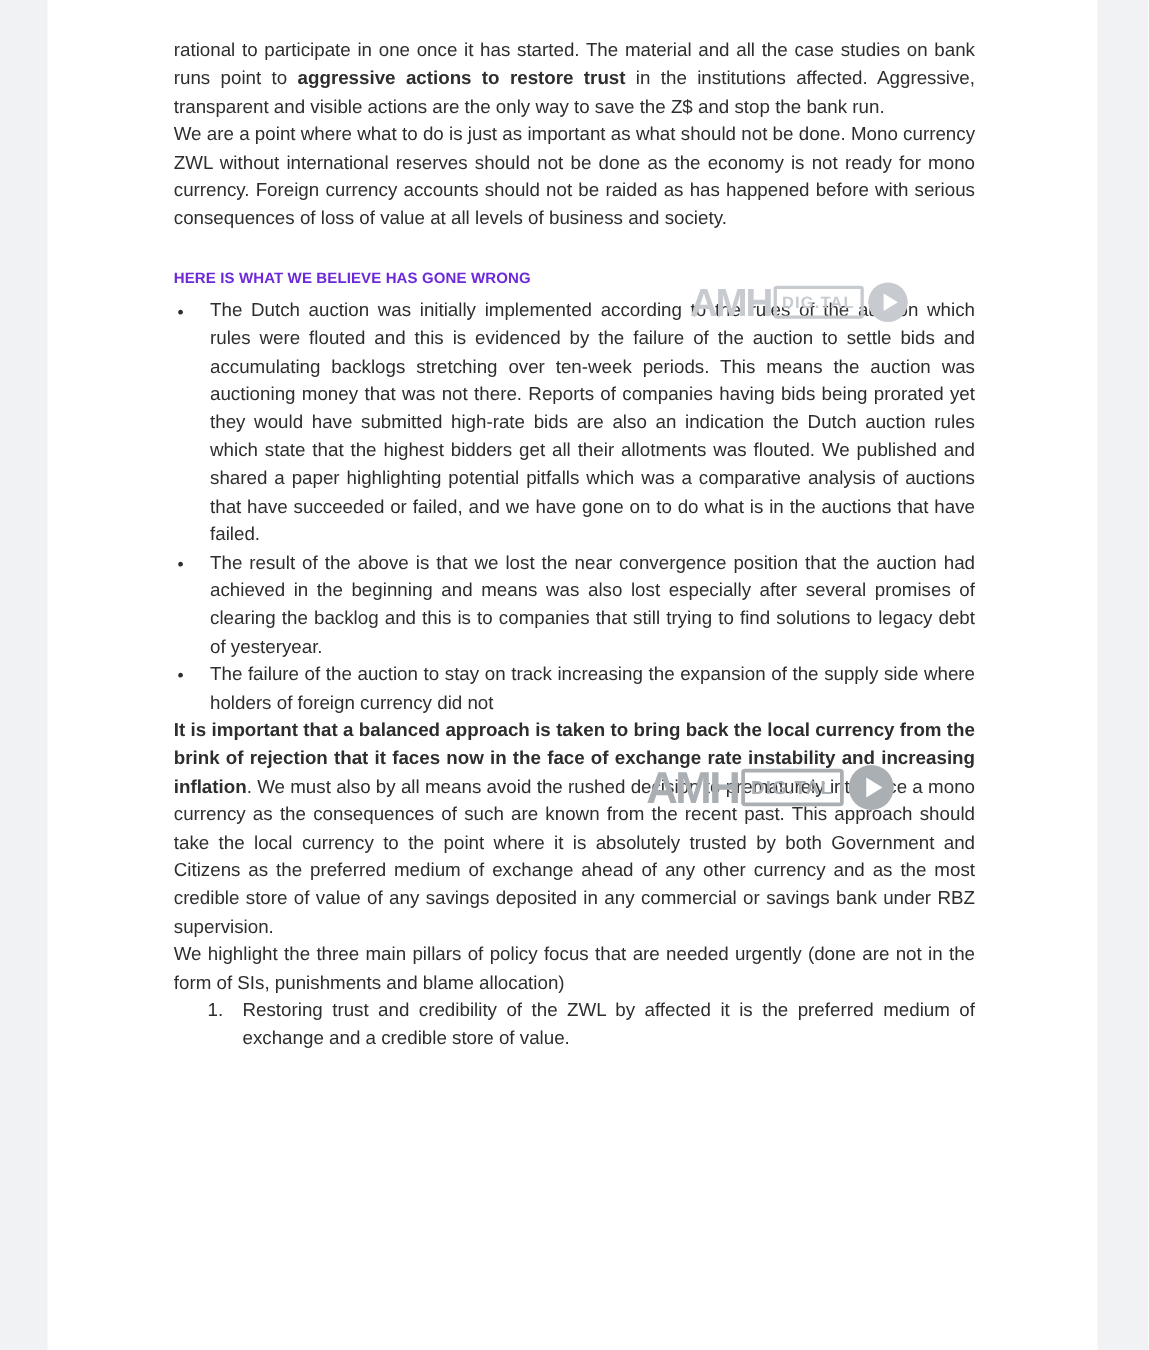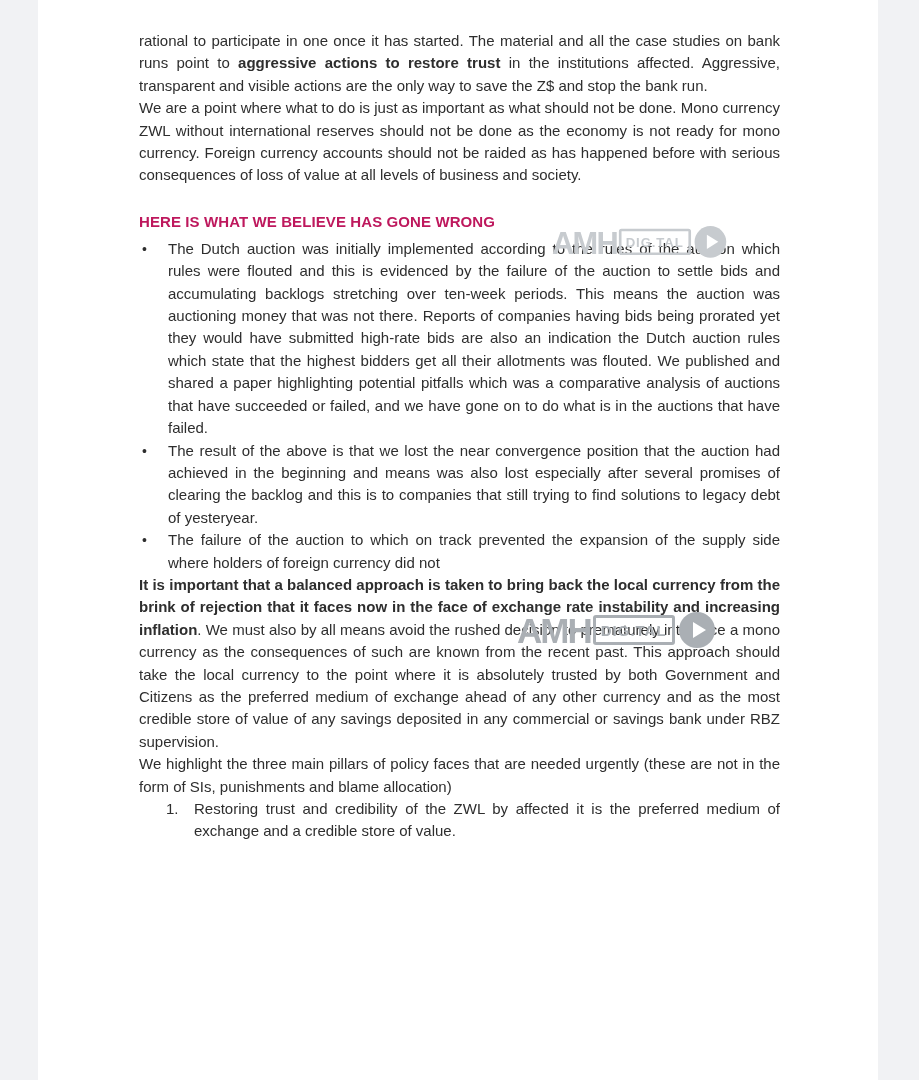--- a/index.html
+++ b/index.html
@@ -18,22 +18,22 @@
     position:absolute;
     left:139px;top:30px;width:641px;
     font-size:15px;line-height:22.4px;
     color:#2e2e2e;
     text-align:justify;
   }
   .content p{margin:0;}
   .para-bold-lead b, .inline-b{font-weight:700;}
   h2.doc-heading{
     margin:24px 0 5px 0;
-    font-size:15px;line-height:22px;
-    font-weight:700;color:#be185d;
+    font-size:12px;line-height:22px;
+    font-weight:700;color:#6d28d9;
     text-align:left;
     letter-spacing:0.1px;
   }
   .bullet-row{display:flex;margin:0;}
   .bullet-row .dot{
     flex:0 0 29px;
     padding-left:3px;
     box-sizing:border-box;
     text-align:left;
     font-size:14px;
@@ -100,26 +100,26 @@
     <div class="bullet-row">
       <span class="dot">•</span>
       <div class="btext">The Dutch auction was initially implemented according to the rules of the auction which rules were flouted and this is evidenced by the failure of the auction to settle bids and accumulating backlogs stretching over ten-week periods. This means the auction was auctioning money that was not there. Reports of companies having bids being prorated yet they would have submitted high-rate bids are also an indication the Dutch auction rules which state that the highest bidders get all their allotments was flouted. We published and shared a paper highlighting potential pitfalls which was a comparative analysis of auctions that have succeeded or failed, and we have gone on to do what is in the auctions that have failed.</div>
     </div>
     <div class="bullet-row">
       <span class="dot">•</span>
       <div class="btext">The result of the above is that we lost the near convergence position that the auction had achieved in the beginning and means was also lost especially after several promises of clearing the backlog and this is to companies that still trying to find solutions to legacy debt of yesteryear.</div>
     </div>
     <div class="bullet-row">
       <span class="dot">•</span>
-      <div class="btext">The failure of the auction to which on track prevented the expansion of the supply side where holders of foreign currency did not</div>
+      <div class="btext">The failure of the auction to stay on track increasing the expansion of the supply side where holders of foreign currency did not</div>
     </div>
 
     <p class="balanced para-bold-lead"><b>It is important that a balanced approach is taken to bring back the local currency from the brink of rejection that it faces now in the face of exchange rate instability and increasing inflation</b><span>. We must also by all means avoid the rushed decision to prematurely introduce a mono currency as the consequences of such are known from the recent past.  This approach should take the local currency to the point where it is absolutely trusted by both Government and Citizens as the preferred medium of exchange ahead of any other currency and as the most credible store of value of any savings deposited in any commercial or savings bank under RBZ supervision.</span></p>
 
-    <p class="pillars">We highlight the three main pillars of policy faces that are needed urgently (these are not in the form of SIs, punishments and blame allocation)</p>
+    <p class="pillars">We highlight the three main pillars of policy focus that are needed urgently (done are not in the form of SIs, punishments and blame allocation)</p>
 
     <div class="num-row">
       <span class="num">1.</span>
       <div class="ntext">Restoring trust and credibility of the ZWL by affected it is the preferred medium of exchange and a credible store of value.</div>
     </div>
 
   </div>
 
   <div class="watermark wm1">
     <span class="wm-letters">AMH</span>

